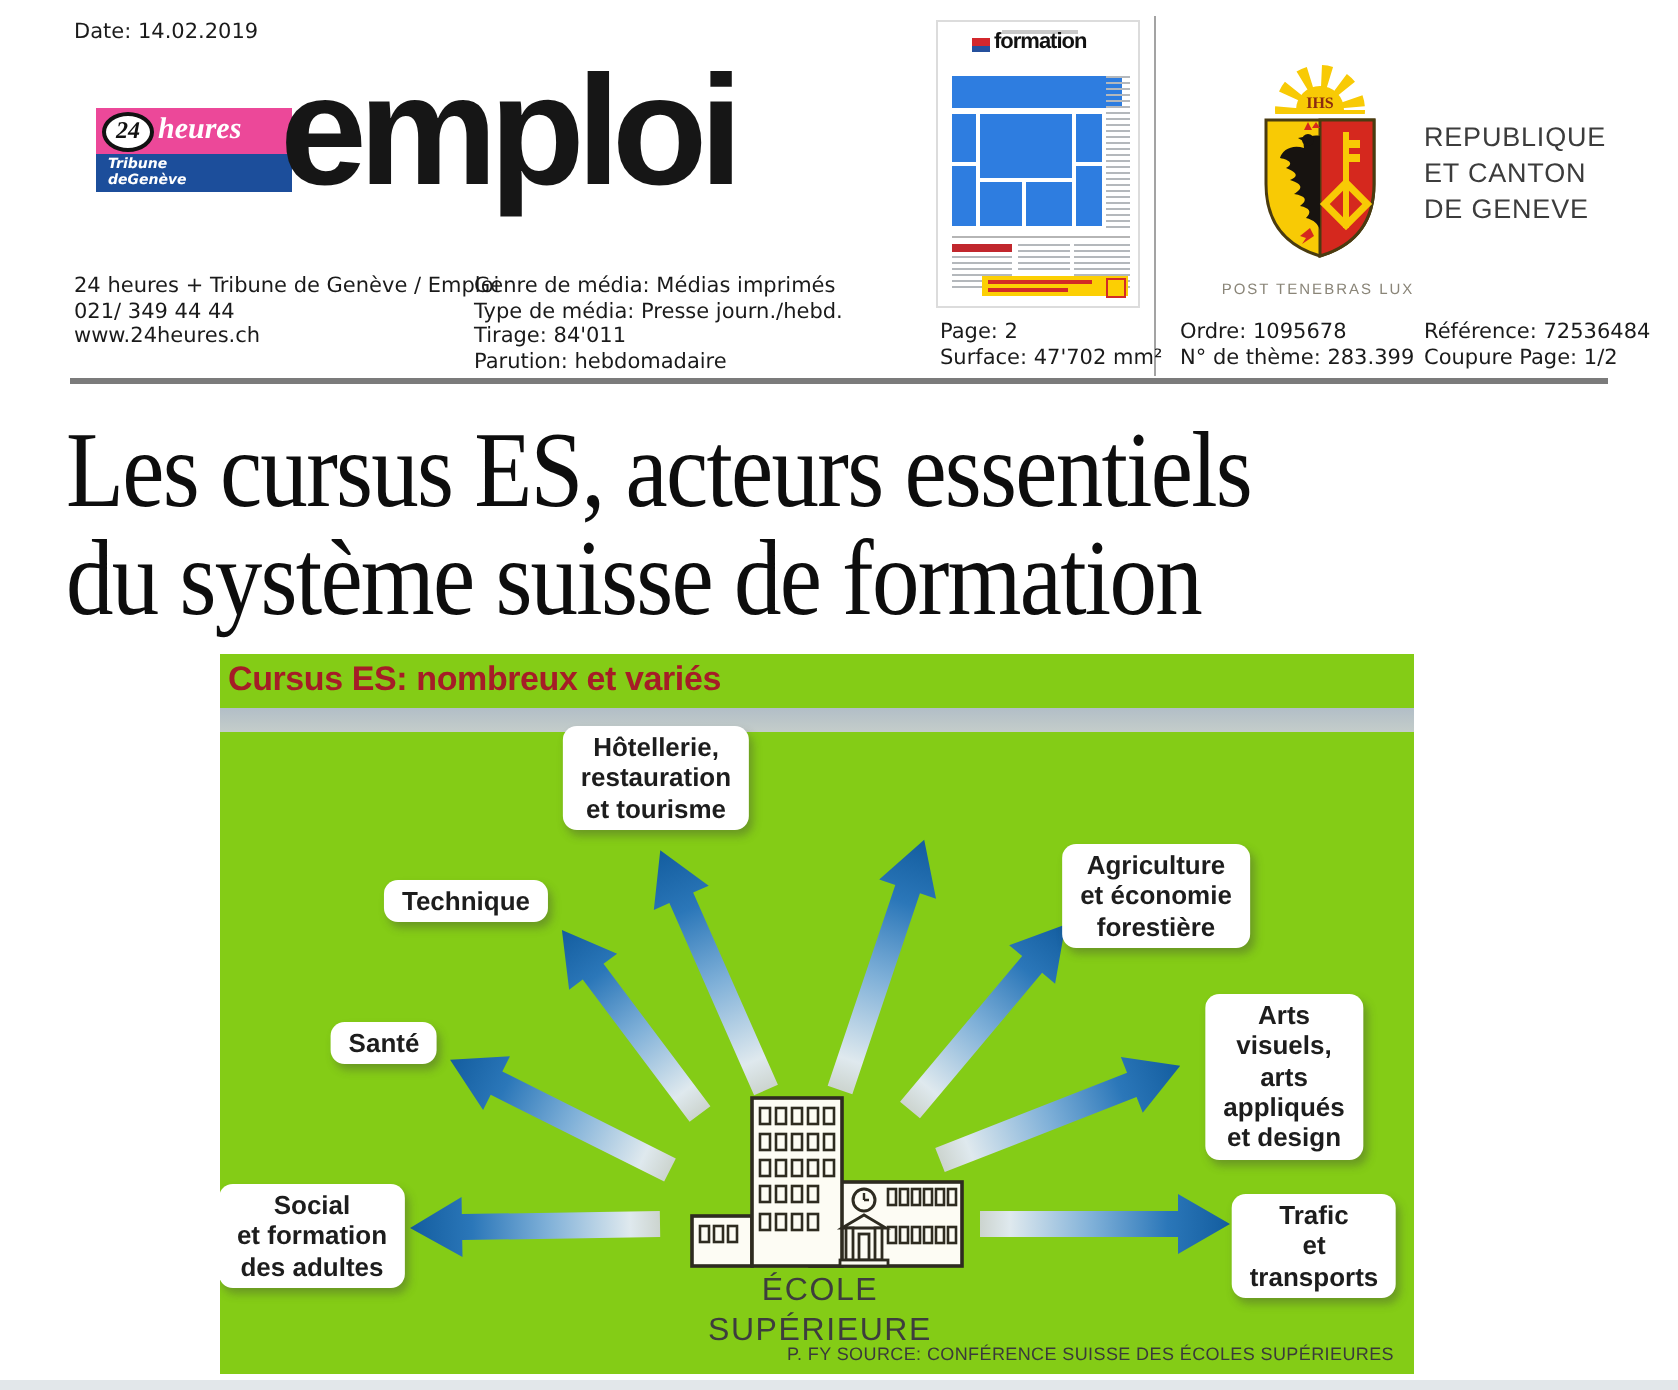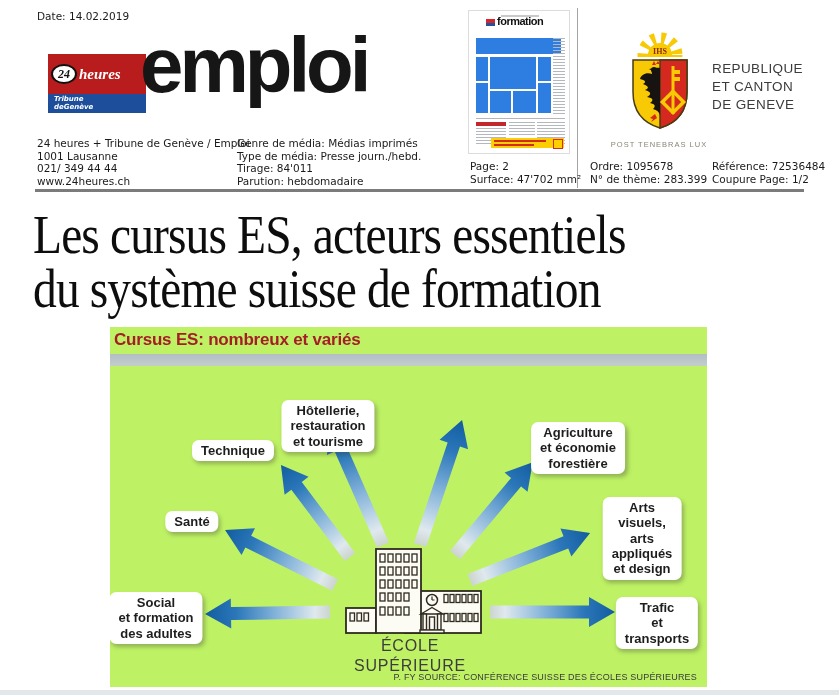--- a/index.html
+++ b/index.html
@@ -3,21 +3,21 @@
 <meta charset="utf-8">
 <style>
   html,body{margin:0;padding:0;background:#fff;}
   .page{position:relative;width:839px;height:695px;background:#fff;overflow:hidden;
         font-family:"DejaVu Sans",sans-serif;color:#1a1a1a;}
   .abs{position:absolute;}
 
   
   .date-line{left:37px;top:10px;font-size:10.5px;}
   .logo{left:48px;top:54px;width:98px;}
-  .logo-red{height:40px;background:#b91c1c;display:flex;align-items:center;padding-left:3px;}
+  .logo-red{height:23px;background:#ec4899;display:flex;align-items:center;padding-left:3px;}
   .logo-badge{background:#fff;border:2px solid #111;border-radius:50%;width:22px;height:16px;
               display:flex;align-items:center;justify-content:center;
               font:bold italic 12px "Liberation Serif",serif;color:#111;}
   .logo-heures{color:#fff;font:bold italic 15px "Liberation Serif",serif;margin-left:2px;}
   .logo-blue{height:18px;background:#1c4e9b;color:#fff;padding:1px 0 0 6px;
              font:bold italic 7px/8px "DejaVu Sans",sans-serif;}
   .brand{left:140px;top:26px;font:bold 78px/1 "Liberation Sans",sans-serif;
          letter-spacing:-4px;color:#161616;}
 
   
@@ -53,21 +53,21 @@
   .col-page{left:470px;top:160px;}
   .col-order{left:590px;top:160px;}
   .col-reference{left:712px;top:160px;}
 
   
   .headline{left:33px;top:208px;font-family:"Liberation Serif",serif;font-size:54px;
             line-height:1.0;color:#0d0d0d;letter-spacing:-1px;white-space:pre-line;
             transform:scaleX(0.88);transform-origin:left top;}
 
   
-  .info{left:110px;top:327px;width:597px;height:360px;background:#bef264;overflow:hidden;}
+  .info{left:110px;top:327px;width:597px;height:360px;background:#84cc16;overflow:hidden;}
   .info-title{position:absolute;left:4px;top:3px;font:bold 17px "Liberation Sans",sans-serif;
               color:#a51d27;letter-spacing:-0.2px;}
   .info-band{position:absolute;left:0;top:27px;width:597px;height:12px;
              background:linear-gradient(#b2bec7,#c4cdca);}
   .fieldbox{position:absolute;transform:translateX(-50%);background:#fff;border-radius:7px;
             padding:3px 9px;font:bold 13px/1.18 "Liberation Sans",sans-serif;color:#1d1d1d;
             text-align:center;white-space:pre-line;box-shadow:2px 3px 4px rgba(60,60,60,0.35);}
   .school-label{position:absolute;left:300px;top:309px;transform:translateX(-50%);
                 font-family:"Liberation Sans",sans-serif;font-size:16px;line-height:1.25;
                 color:#3d3d3d;letter-spacing:0.8px;text-align:center;white-space:pre-line;}
@@ -152,21 +152,20 @@
       </g>
     </svg>
   </div>
   <div class="abs motto">POST TENEBRAS LUX</div>
   <div class="abs canton-name">REPUBLIQUE
 ET CANTON
 DE GENEVE</div>
 
   <div class="abs srccol col-publication">
     <div>24 heures + Tribune de Genève / Emploi</div>
-    <div>1001 Lausanne</div>
     <div>021/ 349 44 44</div>
     <div>www.24heures.ch</div>
   </div>
   <div class="abs srccol col-media">
     <div>Genre de média: Médias imprimés</div>
     <div>Type de média: Presse journ./hebd.</div>
     <div>Tirage: 84'011</div>
     <div>Parution: hebdomadaire</div>
   </div>
   <div class="abs srccol col-page">
@@ -264,21 +263,21 @@
         <g stroke="#2e2b20" fill="#fdfcf4" stroke-width="1.4">
           <path d="M311,287 L322,280.5 L333,287 Z"></path>
           <rect x="313" y="287" width="3.5" height="16"></rect>
           <rect x="327.5" y="287" width="3.5" height="16"></rect>
           <rect x="319.5" y="290" width="5" height="13"></rect>
           <rect x="310" y="303" width="24" height="3"></rect>
         </g>
       </g>
     </svg>
 
-    <div class="fieldbox" style="left:218px;top:36px;margin-top:37px;">Hôtellerie,
+    <div class="fieldbox" style="left:218px;top:36px;">Hôtellerie,
 restauration
 et tourisme</div>
     <div class="fieldbox" style="left:468px;top:95px;">Agriculture
 et économie
 forestière</div>
     <div class="fieldbox" style="left:123px;top:113px;">Technique</div>
     <div class="fieldbox" style="left:82px;top:184px;">Santé</div>
     <div class="fieldbox" style="left:532px;top:170px;">Arts visuels,
 arts appliqués
 et design</div>

